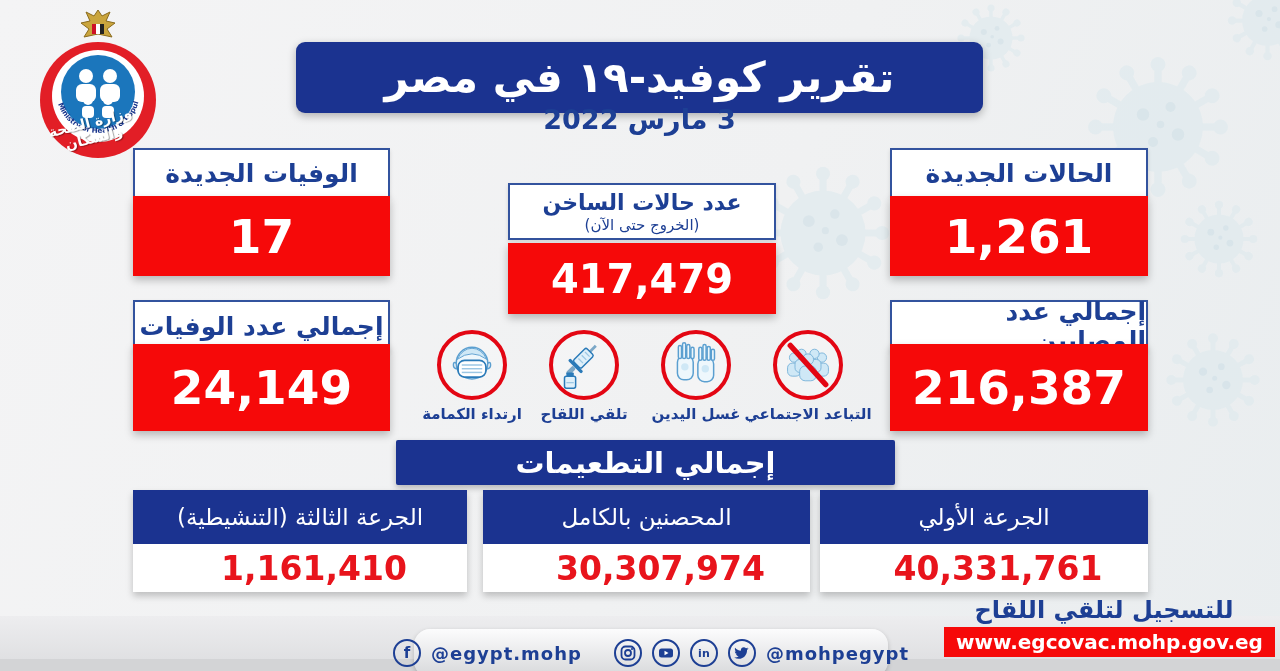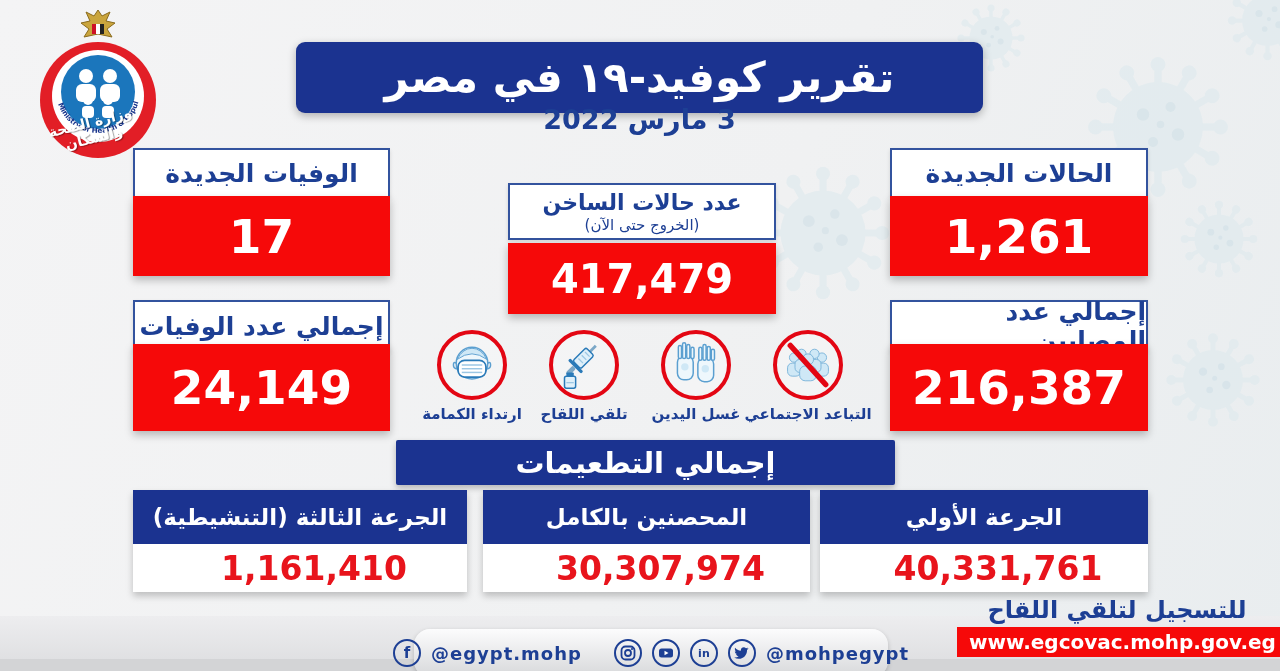--- a/index.html
+++ b/index.html
@@ -51,21 +51,21 @@
   .icon-item .cap { margin-top:5px; color:#1d3f94; font-size:15px; font-weight:bold;
     white-space:nowrap; direction:rtl; }
 
   
   .vacc-banner { position:absolute; left:396px; top:440px; width:499px; height:45px;
     background:#1b3390; border-radius:2px; box-shadow:0 3px 6px rgba(0,0,0,.25);
     display:flex; align-items:center; justify-content:center; }
   .vacc-banner span { color:#fff; font-size:29px; font-weight:bold; direction:rtl; }
   .vacc-box { position:absolute; top:490px; box-shadow:0 4px 7px rgba(0,0,0,.22); }
   .vacc-box .hd { height:54px; background:#1b3390; display:flex; align-items:center;
-    justify-content:center; color:#fff; font-size:23px; font-weight:bold; direction:rtl; }
+    justify-content:center; color:#fff; font-size:23px; font-weight:normal; direction:rtl; }
   .vacc-box .val { height:48px; background:#fff; display:flex; align-items:center;
     justify-content:center; color:#e8141c; font-size:33px; font-weight:bold;padding-left:28px; }
   .vacc-left { left:133px; width:334px; }
   .vacc-mid  { left:483px; width:327px; }
   .vacc-right{ left:820px; width:328px; }
 
   
   .footer-strip { position:absolute; left:0; top:616px; width:1280px; height:55px;
     background:linear-gradient(#ededef,#dcdddf); }
   .footer-band { position:absolute; left:0; top:659px; width:1280px; height:12px; background:#d3d4d6; }
@@ -82,21 +82,21 @@
   .social-pill { position:absolute; left:414px; top:629px; width:474px; height:48px;
     border-radius:16px; background:linear-gradient(#fcfcfd,#d7d8da);
     box-shadow:0 2px 5px rgba(0,0,0,.2);
     display:flex; align-items:center; justify-content:center; gap:10px; direction:ltr; }
   .soc-circle { width:28px; height:28px; border:2px solid #1d3f94; border-radius:50%;
     display:flex; align-items:center; justify-content:center; color:#1d3f94;
     font-weight:bold; font-size:15px; flex:none; }
   .soc-handle { color:#1d3f94; font-weight:bold; font-size:18px; letter-spacing:1px; }
   .soc-divider { width:2px; height:28px; background:#1d3f94; margin:0 6px; }
 
-  .register { position:absolute; right:3px; top:596px; width:320px; text-align:center; }
+  .register { position:absolute; right:16px; top:596px; width:320px; text-align:center; }
   .register .lbl { color:#1d3f94; font-size:24px; font-weight:bold; direction:rtl; }
   .register .url { margin-top:3px; display:inline-block; background:#f60909; color:#fff;
     font-size:20px; font-weight:bold; padding:3px 12px; }
 
   
   .logo { position:absolute; left:28px; top:4px; width:140px; height:158px; }
   .logo .ar-cal { position:absolute; left:0px; top:110px; width:128px; text-align:center;
     transform:rotate(-14deg); color:#fff; font-size:14px; font-weight:bold; direction:rtl;
     text-shadow:1px 1px 1px rgba(0,0,0,.35); }
 </style>

